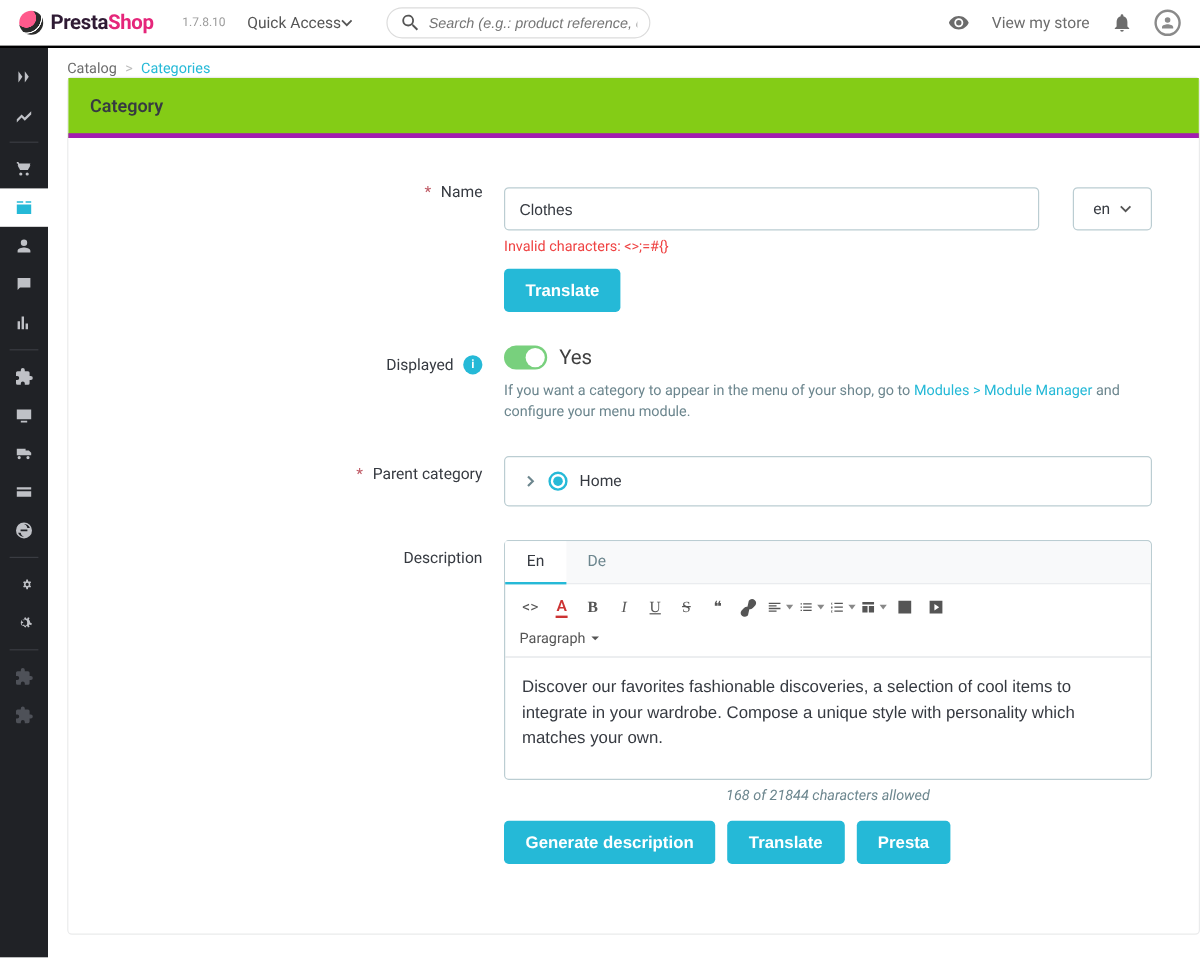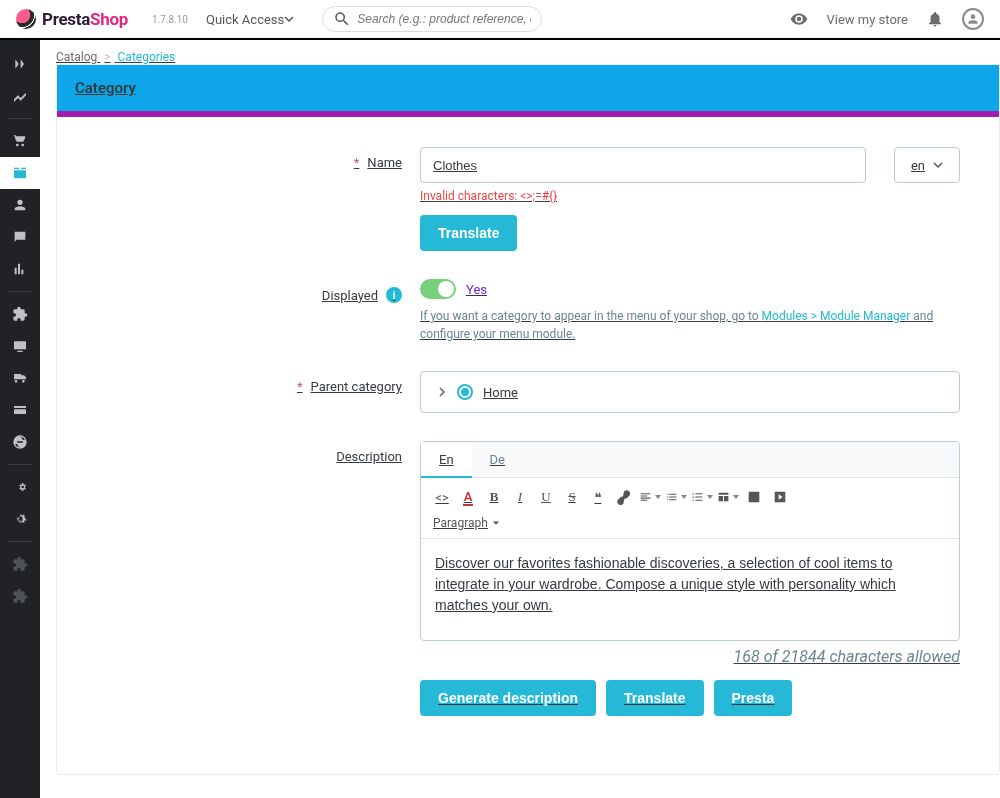--- a/index.html
+++ b/index.html
@@ -17,77 +17,77 @@
 .search-wrap { margin-left: 28px; }
 .search-pill { width: 220px; height: 26px; border: 1px solid #dcdcdc; border-radius: 14px; display: flex; align-items: center; padding: 0 10px; gap: 6px; }
 .search-pill input { border: none; outline: none; flex: 1; font-style: italic; font-size: 12px; color: #999; background: transparent; }
 .top-right { margin-left: auto; display: flex; align-items: center; gap: 18px; color: #6c6c6c; }
 .view-store { display: flex; align-items: center; gap: 18px; font-size: 13px; cursor: pointer; }
 .icon { width: 18px; height: 18px; display: inline-flex; align-items: center; justify-content: center; }
 .icon svg { width: 100%; height: 100%; fill: currentColor; }
 .avatar-circle { width: 22px; height: 22px; border-radius: 50%; border: 2px solid #8a8a8a; display: flex; align-items: center; justify-content: center; }
 
 
-.layout { display: flex; height: calc(100% - 40px); text-decoration: underline; }
+.layout { display: flex; height: calc(100% - 40px); }
 .sidebar { width: 40px; background: #202226; display: flex; flex-direction: column; align-items: center; padding-top: 8px; gap: 0; }
 .side-item { width: 40px; height: 32px; display: flex; align-items: center; justify-content: center; color: #bfc1c6; cursor: pointer; position: relative; }
 .side-item.active { background: #fff; color: #25b9d7; }
 .side-item.muted { color: #4e5158; }
 .side-divider { width: 24px; height: 1px; background: #3a3c42; margin: 6px 0; }
 
 
 .main { flex: 1; overflow-y: auto; background: #fff; }
 .breadcrumbs { padding: 10px 16px 0; font-size: 12px; color: #6c6c6c; }
 .breadcrumbs a { color: #25b9d7; text-decoration: none; }
 .page-header { display: flex; align-items: center; padding: 12px 16px 24px; }
 .page-title { font-size: 26px; font-weight: 400; color: #363a41; }
 .help-btn { margin-left: auto; border: 1px solid #bbcdd2; background: #fff; color: #6c868e; border-radius: 4px; padding: 8px 14px; font-size: 14px; cursor: pointer; }
 
 .panel { margin: 0 0 0 16px; border: 1px solid #eaebec; border-radius: 4px; }
-.panel-header { background: #0ea5e9; border-bottom: 6px solid #a21caf; padding: 14px 18px; font-size: 15px; font-weight: 600; color: #363a41; }
+.panel-header { background: #84cc16; border-bottom: 4px solid #a21caf; padding: 14px 18px; font-size: 15px; font-weight: 600; color: #363a41; }
 .panel-body { padding: 30px 28px; }
 
 .form-row { display: flex; align-items: flex-start; margin-bottom: 28px; }
 .form-label { width: 335px; text-align: right; padding-right: 18px; padding-top: 8px; font-size: 13px; color: #363a41; display: flex; justify-content: flex-end; align-items: center; gap: 8px; }
 .req { color: #c05c67; }
 .info-badge { width: 16px; height: 16px; border-radius: 50%; background: #25b9d7; color: #fff; font-size: 10px; font-weight: 700; display: inline-flex; align-items: center; justify-content: center; }
 .form-controls { flex: 1; max-width: 540px; }
 
-.input-group { display: flex; gap: 28px; }
+.input-group { display: flex; gap: 28px; margin-top: 11px; }
 .text-input { flex: 1; border: 1px solid #bbcdd2; border-radius: 4px; height: 36px; padding: 0 12px; font-size: 13px; color: #363a41; outline: none; }
 .lang-select { width: 66px; height: 36px; border: 1px solid #bbcdd2; border-radius: 4px; display: flex; align-items: center; justify-content: center; gap: 8px; font-size: 13px; color: #363a41; cursor: pointer; }
 .helper { font-size: 12px; color: #ef4444; margin-top: 6px; }
 .btn-primary { background: #25b9d7; color: #fff; border: none; border-radius: 4px; padding: 10px 18px; font-size: 14px; font-weight: 600; cursor: pointer; margin-top: 12px; }
 .btn-row { display: flex; gap: 10px; margin-top: 14px; }
 
 .toggle-row { display: flex; align-items: center; gap: 10px; }
 .toggle { width: 36px; height: 20px; border-radius: 10px; background: #78d07d; position: relative; cursor: pointer; }
 .toggle::after { content: ""; position: absolute; right: 2px; top: 2px; width: 16px; height: 16px; background: #fff; border-radius: 50%; }
-.toggle-label { font-size: 13px; color: #6d28d9; }
+.toggle-label { font-size: 17px; color: #404040; }
 .note { font-size: 12px; color: #6c868e; margin-top: 8px; line-height: 1.5; }
 .note a { color: #25b9d7; text-decoration: none; }
 
 .tree-box { border: 1px solid #bbcdd2; border-radius: 4px; }
 .tree-header { padding: 10px 12px; border-bottom: 1px solid #e6e6e6; display: flex; align-items: center; gap: 8px; cursor: pointer; font-size: 13px; }
 .tree-body { padding: 12px 16px; display: flex; align-items: center; gap: 10px; font-size: 13px; }
 .radio-sel { width: 16px; height: 16px; border: 2px solid #25b9d7; border-radius: 50%; display: inline-flex; align-items: center; justify-content: center; }
 .radio-sel::after { content: ""; width: 8px; height: 8px; border-radius: 50%; background: #25b9d7; }
 
 .editor-tabs { display: flex; border-bottom: 1px solid #e0e3e6; background: #f8f9fa; border-top-left-radius: 4px; border-top-right-radius: 4px; }
 .editor-tab { padding: 10px 18px; font-size: 13px; color: #6c868e; cursor: pointer; position: relative; }
 .editor-tab.active { color: #363a41; background: #fff; }
 .editor-tab.active::after { content: ""; position: absolute; left: 0; right: 0; bottom: -1px; height: 2px; background: #25b9d7; }
 .editor-wrap { border: 1px solid #bbcdd2; border-radius: 4px; }
 .ed-toolbar { display: flex; flex-wrap: wrap; align-items: center; gap: 4px; padding: 8px 10px; border-bottom: 1px solid #e0e3e6; color: #6c868e; }
 .ed-btn { width: 22px; height: 22px; display: inline-flex; align-items: center; justify-content: center; cursor: pointer; color: #555; border-radius: 2px; }
 .ed-btn.caret::after { content: ""; border-left: 3px solid transparent; border-right: 3px solid transparent; border-top: 4px solid #888; margin-left: 3px; }
 .ed-text { font-family: Georgia, serif; }
 .ed-para { width: 100%; padding: 4px 2px 0; font-size: 12px; color: #555; cursor: pointer; display: flex; align-items: center; gap: 4px; }
 .ed-content { padding: 14px 14px 24px; font-family: Verdana, Geneva, sans-serif; font-size: 14px; color: #363a41; line-height: 1.5; min-height: 64px; }
-.char-count { text-align: right; font-size: 16px; font-style: italic; color: #6c868e; margin-top: 6px; }
+.char-count { text-align: center; font-size: 12px; font-style: italic; color: #6c868e; margin-top: 6px; }
 
 .chev { width: 10px; height: 10px; }
 .underline-a { border-bottom: 2px solid #c33; color: #c33; font-weight: 600; padding: 0 1px; }
 </style>
 </head>
 <body>
 
 <div class="topbar">
   <div class="logo">
     <span class="logo-mark"></span>

